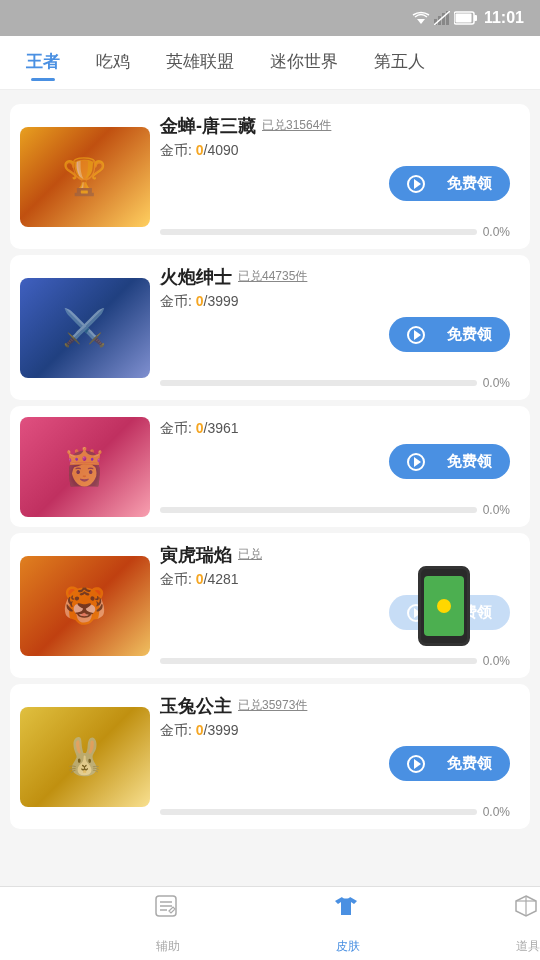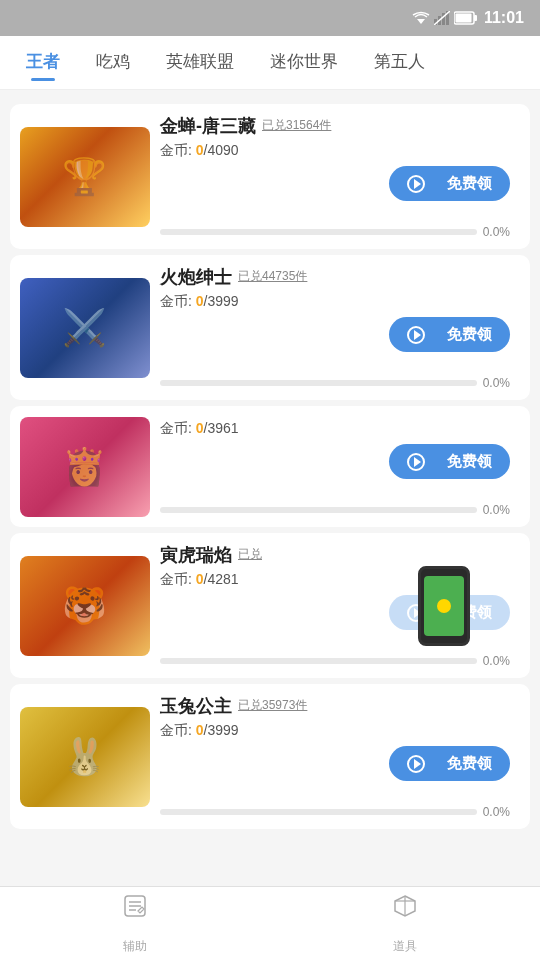--- a/index.html
+++ b/index.html
@@ -242,21 +242,21 @@
       height: 74px;
       background: #fff;
       border-top: 1px solid #e0e0e0;
       display: flex;
       align-items: center;
       justify-content: space-around;
     }
     .nav-item {
       display: flex;
       flex-direction: column;
-      align-items: center;
+      align-items: flex-end;
       gap: 18px;
       cursor: pointer;
       flex: 1;
     }
     .nav-icon {
       width: 28px;
       height: 28px;
       display: flex;
       align-items: center;
       justify-content: center;
@@ -450,20 +450,28 @@
         <rect x="3" y="3" width="20" height="20" rx="3" stroke="#aaa" stroke-width="1.5" fill="none"></rect>
         <line x1="7" y1="9" x2="19" y2="9" stroke="#aaa" stroke-width="1.5"></line>
         <line x1="7" y1="13" x2="19" y2="13" stroke="#aaa" stroke-width="1.5"></line>
         <line x1="7" y1="17" x2="14" y2="17" stroke="#aaa" stroke-width="1.5"></line>
         <path d="M16 18 L20 14 L22 16 L18 20 Z" stroke="#aaa" stroke-width="1.2" fill="none"></path>
       </svg>
     </div>
     <span class="nav-label">辅助</span>
   </div>
   <div class="nav-item">
+    <div class="nav-icon active">
+      <svg width="26" height="26" viewBox="0 0 26 26" fill="none">
+        <path d="M9,4 L2,8 L5,11 L8,9 L8,22 L18,22 L18,9 L21,11 L24,8 L17,4 C16,6 10,6 9,4 Z" fill="#4a90e2"></path>
+      </svg>
+    </div>
+    <span class="nav-label active">皮肤</span>
+  </div>
+  <div class="nav-item">
     <div class="nav-icon">
       <svg width="26" height="26" viewBox="0 0 26 26" fill="none">
         <polygon points="13,3 23,8 23,18 13,23 3,18 3,8" stroke="#aaa" stroke-width="1.5" fill="none"></polygon>
         <line x1="13" y1="3" x2="13" y2="23" stroke="#aaa" stroke-width="1.2"></line>
         <line x1="3" y1="8" x2="23" y2="8" stroke="#aaa" stroke-width="1.2"></line>
       </svg>
     </div>
     <span class="nav-label">道具</span>
   </div>
 </div>

